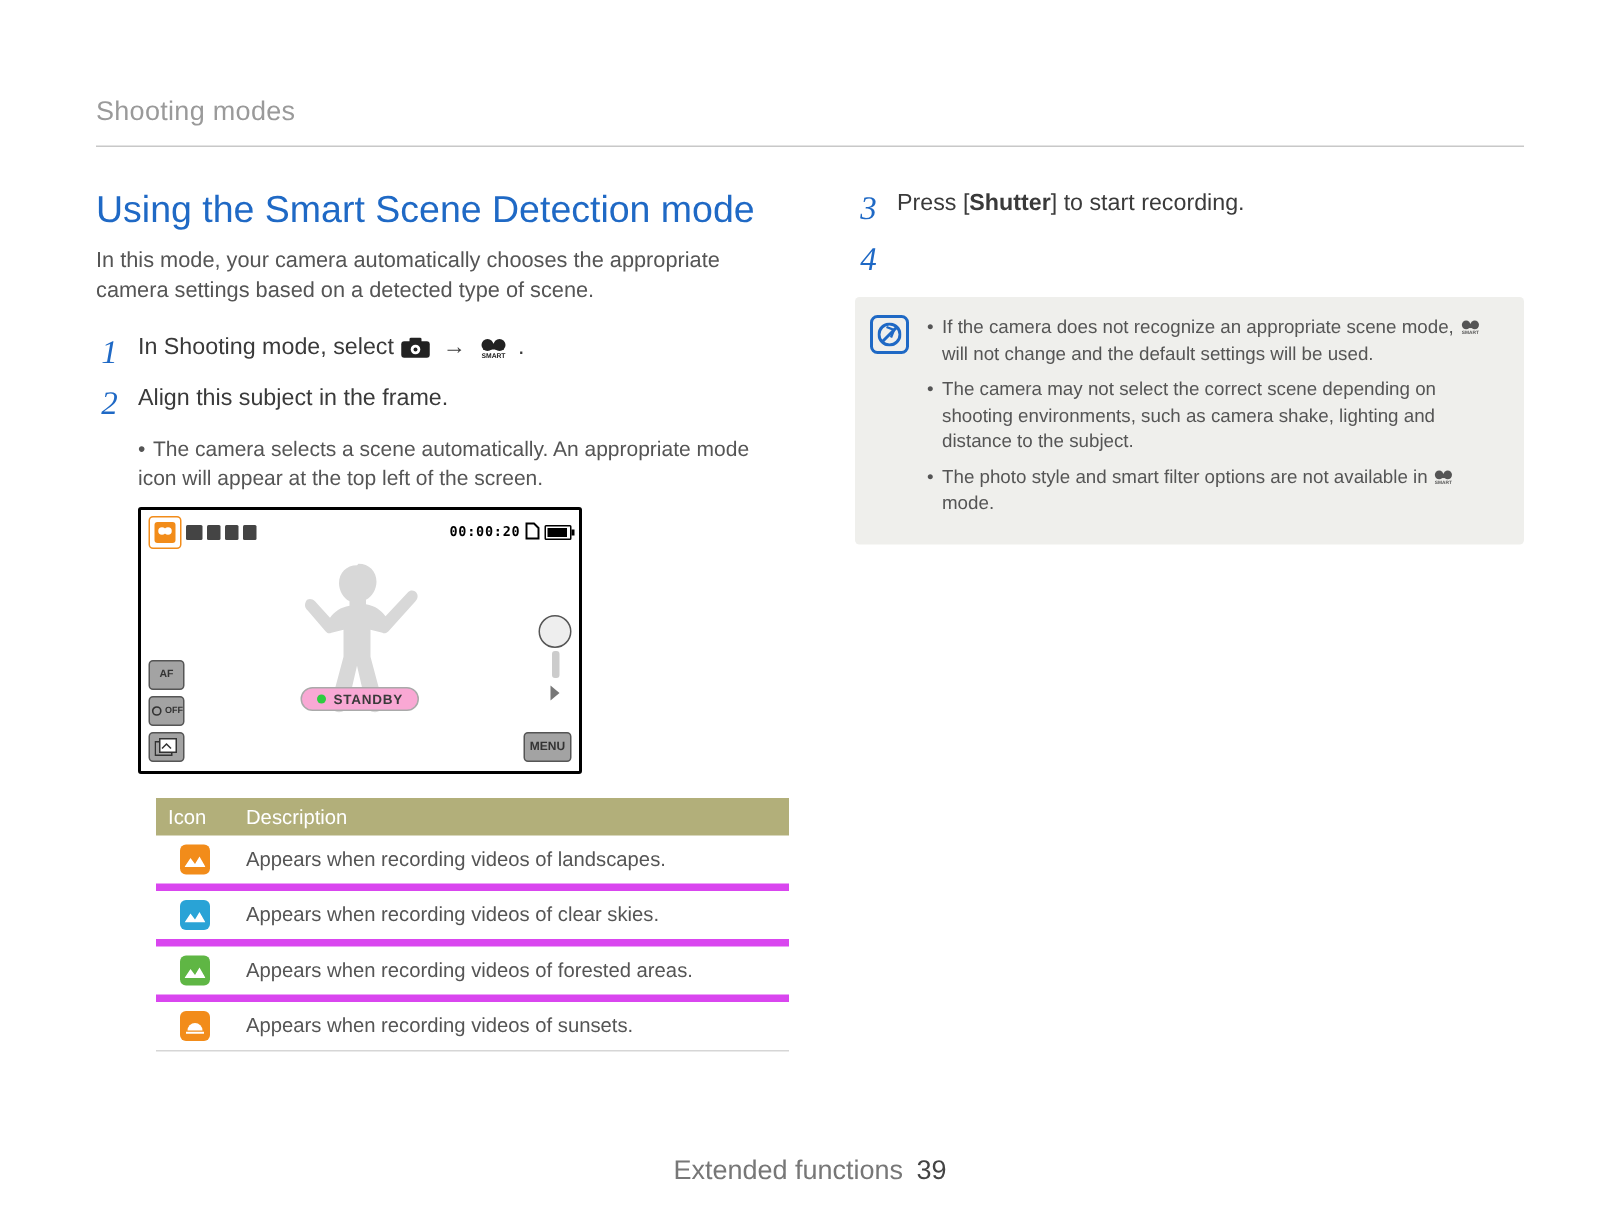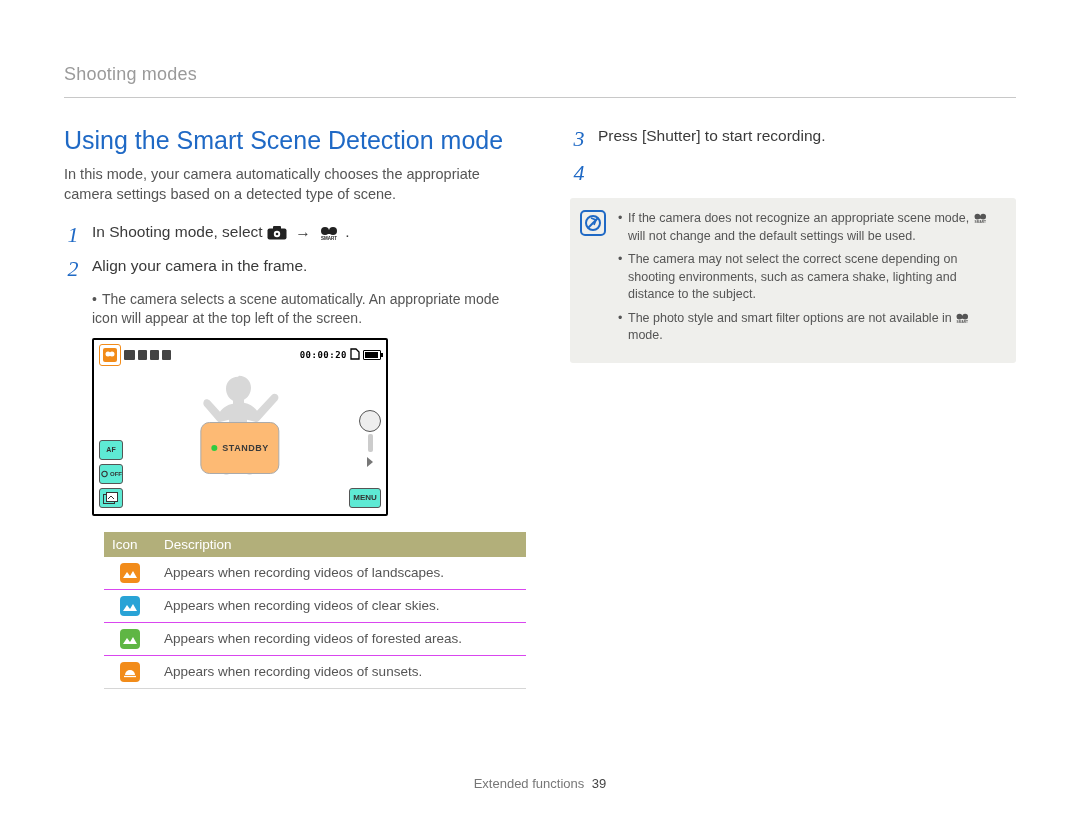--- a/index.html
+++ b/index.html
@@ -6,68 +6,68 @@
   html, body { width: 1080px; height: 815px; background: #fff; font-family: Arial, Helvetica, sans-serif; color: #3a3a3a; }
   .page { padding: 64px 64px 0 64px; position: relative; height: 100%; }
   .section-header { color: #9a9a9a; font-size: 18px; font-weight: 300; letter-spacing: .2px; border-bottom: 1px solid #c8c8c8; padding-bottom: 12px; margin-bottom: 28px; }
   .columns { display: flex; gap: 44px; }
   .col { flex: 1 1 50%; }
   h1.page-title { color: #1f69c5; font-weight: 400; font-size: 25px; margin-bottom: 10px; }
   .intro { font-size: 14.5px; line-height: 1.35; color: #555; margin-bottom: 18px; }
   .step { display: flex; align-items: flex-start; gap: 10px; margin-bottom: 10px; }
   .step-num { color: #1f69c5; font-size: 22px; font-style: italic; font-weight: 400; font-family: Georgia, 'Times New Roman', serif; width: 18px; text-align: center; line-height: 1; padding-top: 2px; }
   .step-body { font-size: 15.5px; color: #3a3a3a; line-height: 1.35; }
-  .bold { font-weight: 400; }
+  .bold { font-weight: 700; }
   .step-sub { font-size: 14px; color: #555; margin-left: 28px; line-height: 1.35; margin-bottom: 10px; }
   .step-sub .bullet { display: inline-block; width: 10px; }
 
   
   .preview-box { width: 296px; height: 178px; border: 2px solid #000; background: #fff; margin: 6px 0 16px 28px; position: relative; border-radius: 2px; overflow: hidden; }
   .pv-top { position:absolute; top:4px; left:5px; right:5px; display:flex; align-items:center; justify-content:space-between; font-size:8px; font-weight:bold; color:#000; }
   .pv-topleft { display:flex; gap:3px; align-items:center; }
   .pv-topright { display:flex; gap:3px; align-items:center; }
   .smart-ico { width:22px; height:22px; border:1.5px solid #f28c1a; border-radius:3px; background:#fff; display:flex; align-items:center; justify-content:center; }
   .smart-ico-inner { width:14px; height:14px; background:#f28c1a; border-radius:2px; display:flex; align-items:center; justify-content:center; }
   .mini { width:11px; height:10px; background:#444; border-radius:1px; }
   .mini.sq { width:9px; }
   .timecode { font-family: monospace; font-size:9px; letter-spacing:.5px; }
   .batt { width:18px; height:10px; border:1.5px solid #000; border-radius:1px; position:relative; }
   .batt::after { content:''; position:absolute; right:-3px; top:2px; width:2px; height:4px; background:#000; }
   .batt-fill { position:absolute; left:1px; top:1px; bottom:1px; width:13px; background:#000; }
   .pv-person { position:absolute; left:50%; top:48%; transform:translate(-50%,-46%); }
   .pv-person svg { display:block; }
-  .pv-standby { position:absolute; left:50%; bottom:40px; transform:translateX(-50%); background:#fdba74; border:1px solid #aaa; border-radius:9px; padding:20px 10px; font-size:9px; font-weight:bold; letter-spacing:.5px; display:flex; align-items:center; gap:5px; }
+  .pv-standby { position:absolute; left:50%; bottom:40px; transform:translateX(-50%); background:#f9a8d4; border:1px solid #aaa; border-radius:9px; padding:2px 10px; font-size:9px; font-weight:bold; letter-spacing:.5px; display:flex; align-items:center; gap:5px; }
   .dot-green { width:6px; height:6px; background:#2ecc40; border-radius:50%; display:inline-block; }
   .pv-left { position:absolute; left:5px; bottom:6px; display:flex; flex-direction:column; gap:4px; }
-  .pv-left .chip, .pv-menu { width:24px; height:20px; border:1.5px solid #555; border-radius:3px; background:#5eead4; display:flex; align-items:center; justify-content:center; font-size:7px; font-weight:bold; color:#333; }
+  .pv-left .chip, .pv-menu { width:24px; height:20px; border:1.5px solid #555; border-radius:3px; background:#a3a3a3; display:flex; align-items:center; justify-content:center; font-size:7px; font-weight:bold; color:#333; }
   .pv-left .chip.wide { width:24px; }
   .pv-menu { position:absolute; right:5px; bottom:6px; width:32px; font-size:8px; }
   .pv-right { position:absolute; right:5px; top:40%; display:flex; flex-direction:column; gap:2px; align-items:center; }
   .pv-right .knob { width:22px; height:22px; border:1.5px solid #555; border-radius:50%; background:#eee; }
   .pv-right .tri { width:0; height:0; border-top:5px solid transparent; border-bottom:5px solid transparent; border-left:6px solid #777; margin:3px 0; }
   .pv-right .pad { width:5px; height:18px; background:#ccc; border-radius:2px; }
 
   
   .icon-table { width: 422px; margin-left: 40px; border-collapse: collapse; font-size: 13.5px; }
   .icon-table th { background: #b2af7a; color: #fff; font-weight: 400; text-align: left; padding: 5px 8px; font-size: 13.5px; }
   .icon-table th:first-child { width: 52px; }
-  .icon-table td { padding: 6px 8px; border-bottom: 1px solid #d946ef; color:#555; vertical-align: middle; }
+  .icon-table td { padding: 6px 8px; border-bottom: 5px solid #d946ef; color:#555; vertical-align: middle; }
   .icon-table tr:last-child td { border-bottom: 1px solid #d6d6d6; }
   .scene-icon { width:20px; height:20px; border-radius:4px; display:flex; align-items:center; justify-content:center; margin:auto; }
   .scene-icon svg { display:block; }
 
   
   .note-box { background: #efefec; border-radius: 3px; padding: 12px 14px 12px 48px; position: relative; font-size: 12.5px; color: #555; line-height: 1.4; margin-top: 14px; }
   .note-box ul { list-style: none; }
   .note-box li { position: relative; padding-left: 10px; margin-bottom: 6px; }
   .note-box li::before { content: '•'; position: absolute; left: 0; top: 0; }
   .note-ico { position:absolute; left:10px; top:12px; width:26px; height:26px; border:2px solid #1f69c5; border-radius:5px; display:flex; align-items:center; justify-content:center; }
   .note-ico svg { display:block; }
 
-  .footer { position: absolute; bottom: 24px; left: 0; right: 0; text-align: center; font-size: 13px; color: #777; }
+  .footer { position: absolute; bottom: 24px; left: 0; right: 0; text-align: center; font-size: 18px; color: #777; }
   .footer .pg { color: #444; margin-left: 4px; }
 
   .cam-inline { display:inline-flex; align-items:center; justify-content:center; vertical-align:-3px; }
 </style>
 </head>
 <body>
 
 <div class="page">
   <div class="section-header">Shooting modes</div>
 
@@ -97,21 +97,21 @@
                 <rect x="3" y="4" width="14" height="4" fill="#222"></rect>
                 <text x="10" y="13.5" font-size="4.5" font-weight="bold" text-anchor="middle" fill="#222" font-family="Arial">SMART</text>
               </svg>
           </span>
           <span>.</span>
         </div>
       </div>
 
       <div class="step">
         <div class="step-num">2</div>
-        <div class="step-body">Align your camera in the frame.</div>
+        <div class="step-body">Align this subject in the frame.</div>
       </div>
       <div class="step-sub">
         <span class="bullet">•</span><span>The camera selects a scene automatically. An appropriate mode icon will appear at the top left of the screen.</span>
       </div>
 
       <div class="preview-box">
         <div class="pv-top">
           <div class="pv-topleft">
             <div class="smart-ico">
               <div class="smart-ico-inner">

